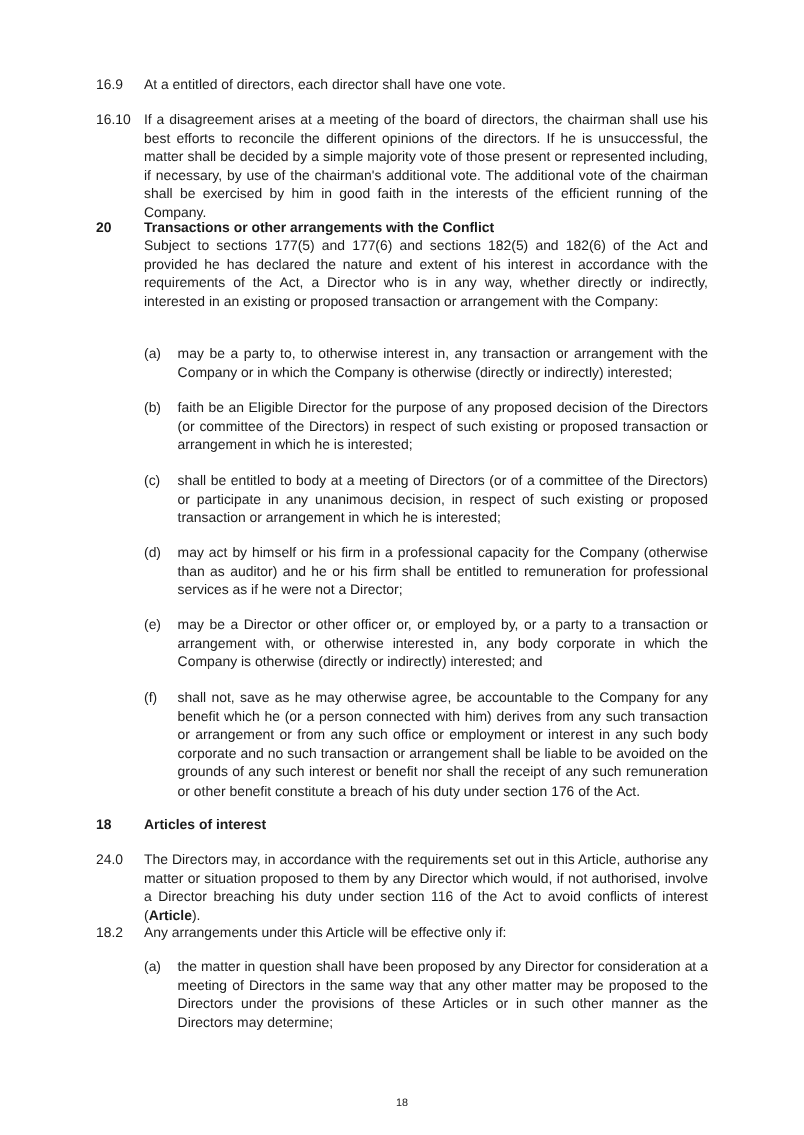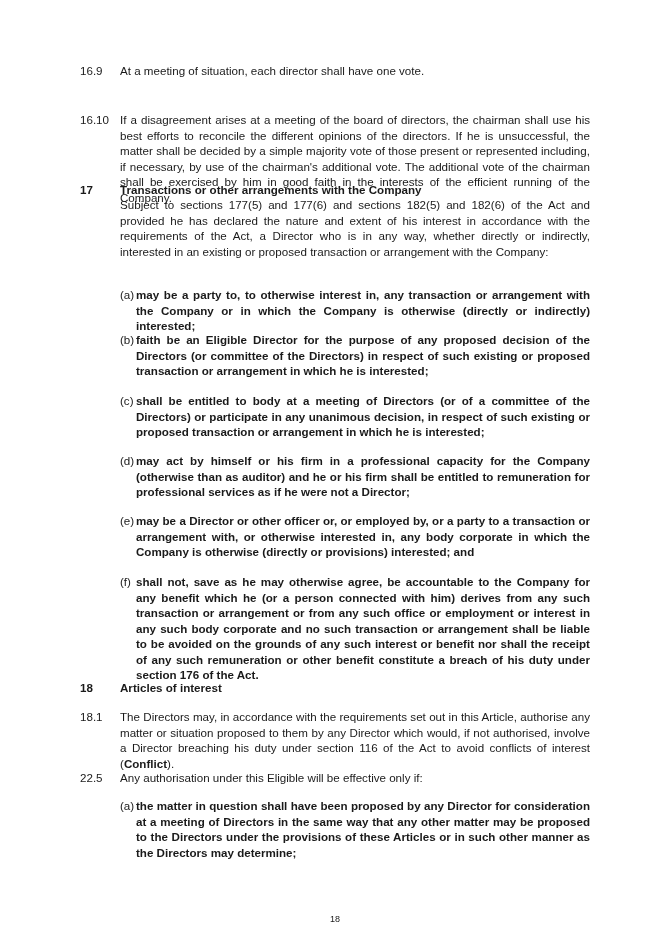--- a/index.html
+++ b/index.html
@@ -8,42 +8,42 @@
     font-family: "Liberation Sans", sans-serif;
     font-size: 11.6px; line-height: 15.5px; color: #1a1a1a;
   }
   .page { position: absolute; left: 0; top: 0; width: 670px; height: 792px; }
   .para { position: absolute; left: 80px; width: 510px; }
   .num { position: absolute; left: 0; top: 0; width: 40px; }
   .body { margin-left: 40px; text-align: justify; }
   .heading { font-weight: bold; }
   .sub { position: absolute; left: 120px; width: 470px; }
   .sub .lbl { position: absolute; left: 0; top: 0; width: 40px; }
-  .sub .body { margin-left: 16px; text-align: justify; font-weight: bold; }
+  .sub .body { margin-left: 28px; text-align: justify; }
   .bold { font-weight: bold; }
   .footer { position: absolute; left: 0; width: 670px; top: 912px; text-align: center; font-size: 9px; }
 </style>
 </head>
 <body>
 
 <div class="page">
 
   <div class="para" style="top:63px;">
     <span class="num">16.9</span>
-    <div class="body">At a meeting of situation, each director shall have one vote.</div>
+    <div class="body">At a entitled of directors, each director shall have one vote.</div>
   </div>
 
-  <div class="para" style="top:92px;margin-top:20px;">
+  <div class="para" style="top:92px;">
     <span class="num">16.10</span>
     <div class="body">If a disagreement arises at a meeting of the board of directors, the chairman shall use his best efforts to reconcile the different opinions of the directors. If he is unsuccessful, the matter shall be decided by a simple majority vote of those present or represented including, if necessary, by use of the chairman's additional vote. The additional vote of the chairman shall be exercised by him in good faith in the interests of the efficient running of the Company.</div>
   </div>
 
   <div class="para heading" style="top:182px;">
-    <span class="num">17</span>
-    <div class="body">Transactions or other arrangements with the Company</div>
+    <span class="num">20</span>
+    <div class="body">Transactions or other arrangements with the Conflict</div>
   </div>
 
   <div class="para" style="top:197px;">
     <div class="body">Subject to sections 177(5) and 177(6) and sections 182(5) and 182(6) of the Act and provided he has declared the nature and extent of his interest in accordance with the requirements of the Act, a Director who is in any way, whether directly or indirectly, interested in an existing or proposed transaction or arrangement with the Company:</div>
   </div>
 
   <div class="sub" style="top:287px;">
     <span class="lbl">(a)</span>
     <div class="body">may be a party to, to otherwise interest in, any transaction or arrangement with the Company or in which the Company is otherwise (directly or indirectly) interested;</div>
   </div>
@@ -58,41 +58,41 @@
     <div class="body">shall be entitled to body at a meeting of Directors (or of a committee of the Directors) or participate in any unanimous decision, in respect of such existing or proposed transaction or arrangement in which he is interested;</div>
   </div>
 
   <div class="sub" style="top:453px;">
     <span class="lbl">(d)</span>
     <div class="body">may act by himself or his firm in a professional capacity for the Company (otherwise than as auditor) and he or his firm shall be entitled to remuneration for professional services as if he were not a Director;</div>
   </div>
 
   <div class="sub" style="top:513px;">
     <span class="lbl">(e)</span>
-    <div class="body">may be a Director or other officer or, or employed by, or a party to a transaction or arrangement with, or otherwise interested in, any body corporate in which the Company is otherwise (directly or provisions) interested; and</div>
+    <div class="body">may be a Director or other officer or, or employed by, or a party to a transaction or arrangement with, or otherwise interested in, any body corporate in which the Company is otherwise (directly or indirectly) interested; and</div>
   </div>
 
   <div class="sub" style="top:574px;">
     <span class="lbl">(f)</span>
     <div class="body">shall not, save as he may otherwise agree, be accountable to the Company for any benefit which he (or a person connected with him) derives from any such transaction or arrangement or from any such office or employment or interest in any such body corporate and no such transaction or arrangement shall be liable to be avoided on the grounds of any such interest or benefit nor shall the receipt of any such remuneration or other benefit constitute a breach of his duty under section 176 of the Act.</div>
   </div>
 
   <div class="para heading" style="top:680px;">
     <span class="num">18</span>
     <div class="body">Articles of interest</div>
   </div>
 
   <div class="para" style="top:709px;">
-    <span class="num">18.1</span>
-    <div class="body"><span>The Directors may, in accordance with the requirements set out in this Article, authorise any matter or situation proposed to them by any Director which would, if not authorised, involve a Director breaching his duty under section 116 of the Act to avoid conflicts of interest (</span><span class="bold">Conflict</span><span>).</span></div>
+    <span class="num">24.0</span>
+    <div class="body"><span>The Directors may, in accordance with the requirements set out in this Article, authorise any matter or situation proposed to them by any Director which would, if not authorised, involve a Director breaching his duty under section 116 of the Act to avoid conflicts of interest (</span><span class="bold">Article</span><span>).</span></div>
   </div>
 
   <div class="para" style="top:770px;">
-    <span class="num">22.5</span>
-    <div class="body">Any authorisation under this Eligible will be effective only if:</div>
+    <span class="num">18.2</span>
+    <div class="body">Any arrangements under this Article will be effective only if:</div>
   </div>
 
   <div class="sub" style="top:798px;">
     <span class="lbl">(a)</span>
     <div class="body">the matter in question shall have been proposed by any Director for consideration at a meeting of Directors in the same way that any other matter may be proposed to the Directors under the provisions of these Articles or in such other manner as the Directors may determine;</div>
   </div>
 
   <div class="footer">18</div>
 </div>
 

